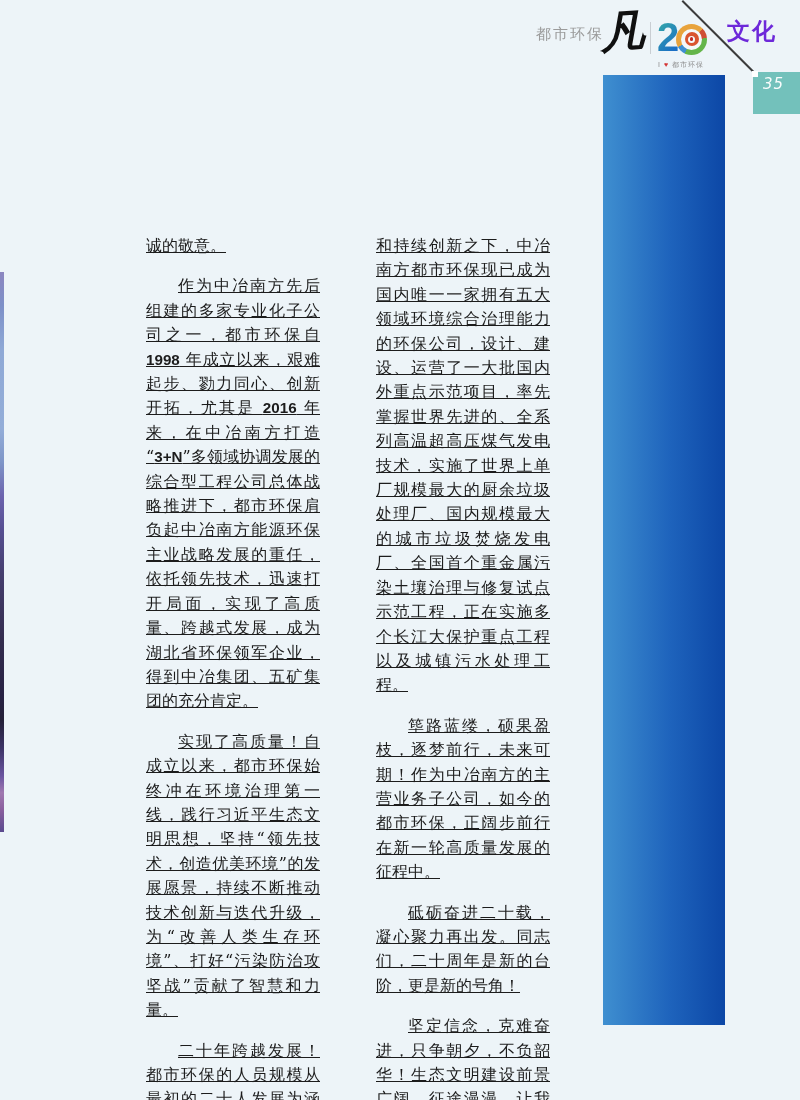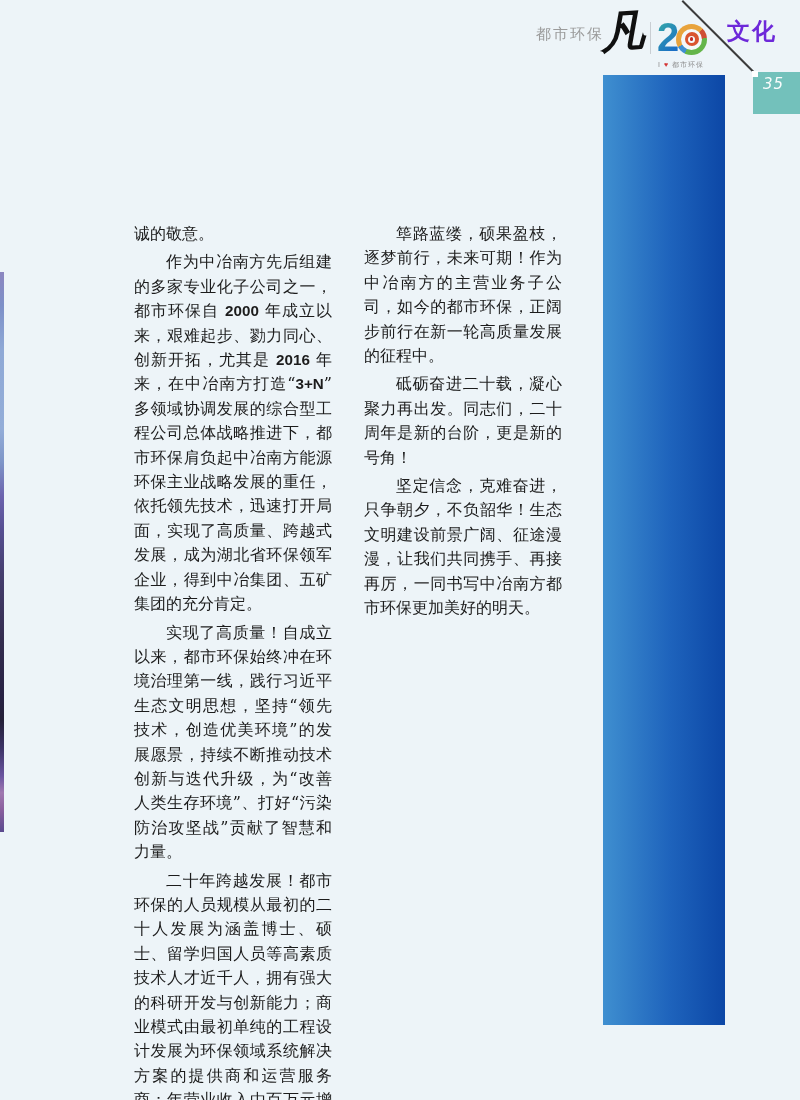--- a/index.html
+++ b/index.html
@@ -85,21 +85,21 @@
     position:absolute;left:603px;top:75px;width:122px;height:950px;
     background:linear-gradient(to right,var(--banner-start) 0%,var(--banner-mid) 55%,var(--banner-end) 100%);
   }
   
   .col{
     position:absolute;top:218px;width:206px;color:var(--ink);
     font-size:16px;line-height:24.4px;text-align:justify;text-justify:inter-ideograph;
   }
   .col-1{left:130px;}
   .col-2{left:360px;}
-  .col p{margin:4px;}
+  .col p{margin:16px;text-decoration:underline;}
   .col p.indent{text-indent:2em;}
   .col .num{
     font-family:"Liberation Sans", sans-serif;font-weight:bold;font-size:0.95em;
   }
 </style>
 </head>
 <body>
 
 <div class="left-strip"></div>
 
@@ -125,21 +125,22 @@
 
 <div class="page-tab">
   <span class="corner-square"></span>
   <span class="num35">35</span>
 </div>
 
 <div class="banner"></div>
 
 <div class="col col-1">
     <p class="">诚的敬意。</p>
-    <p class="indent">作为中冶南方先后组建的多家专业化子公司之一，都市环保自 <span class="num">2000</span> 年成立以来，艰难起步、勠力同心、创新开拓，尤其是 <span class="num">2016</span> 年来，在中冶南方打造“<span class="num">3+N</span>”多领域协调发展的综合型工程公司总体战略推进下，都市环保肩负起中冶南方能源环保主业战略发展的重任，依托领先技术，迅速打开局面，实现了高质量、跨越式发展，成为湖北省环保领军企业，得到中冶集团、五矿集团的充分肯定。</p>
+    <p class="indent">作为中冶南方先后组建的多家专业化子公司之一，都市环保自 <span class="num">1998</span> 年成立以来，艰难起步、勠力同心、创新开拓，尤其是 <span class="num">2016</span> 年来，在中冶南方打造“<span class="num">3+N</span>”多领域协调发展的综合型工程公司总体战略推进下，都市环保肩负起中冶南方能源环保主业战略发展的重任，依托领先技术，迅速打开局面，实现了高质量、跨越式发展，成为湖北省环保领军企业，得到中冶集团、五矿集团的充分肯定。</p>
     <p class="indent">实现了高质量！自成立以来，都市环保始终冲在环境治理第一线，践行习近平生态文明思想，坚持“领先技术，创造优美环境”的发展愿景，持续不断推动技术创新与迭代升级，为“改善人类生存环境”、打好“污染防治攻坚战”贡献了智慧和力量。</p>
     <p class="indent">二十年跨越发展！都市环保的人员规模从最初的二十人发展为涵盖博士、硕士、留学归国人员等高素质技术人才近千人，拥有强大的科研开发与创新能力；商业模式由最初单纯的工程设计发展为环保领域系统解决方案的提供商和运营服务商；年营业收入由百万元增长至逾 <span class="num">50</span> 亿元；总资产超 <span class="num">60</span> 亿元，净资产超 <span class="num">16</span> 亿元，业务规模稳步上升，资产质量始终保持优良。</p>
   </div>
 <div class="col col-2">
+    <p class="">和持续创新之下，中冶南方都市环保现已成为国内唯一一家拥有五大领域环境综合治理能力的环保公司，设计、建设、运营了一大批国内外重点示范项目，率先掌握世界先进的、全系列高温超高压煤气发电技术，实施了世界上单厂规模最大的厨余垃圾处理厂、国内规模最大的城市垃圾焚烧发电厂、全国首个重金属污染土壤治理与修复试点示范工程，正在实施多个长江大保护重点工程以及城镇污水处理工程。</p>
     <p class="indent">筚路蓝缕，硕果盈枝，逐梦前行，未来可期！作为中冶南方的主营业务子公司，如今的都市环保，正阔步前行在新一轮高质量发展的征程中。</p>
     <p class="indent">砥砺奋进二十载，凝心聚力再出发。同志们，二十周年是新的台阶，更是新的号角！</p>
     <p class="indent">坚定信念，克难奋进，只争朝夕，不负韶华！生态文明建设前景广阔、征途漫漫，让我们共同携手、再接再厉，一同书写中冶南方都市环保更加美好的明天。</p>
   </div>
 
 </body></html>

